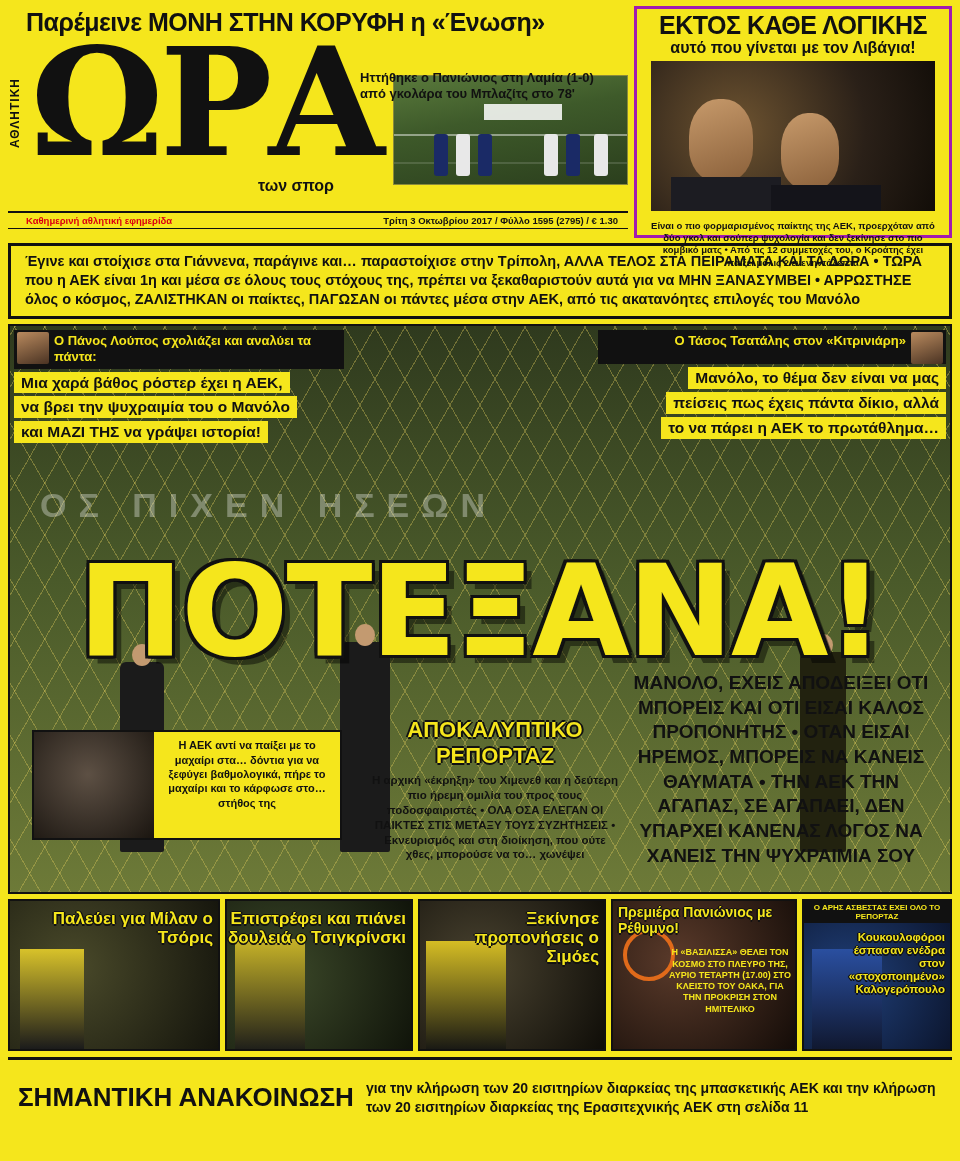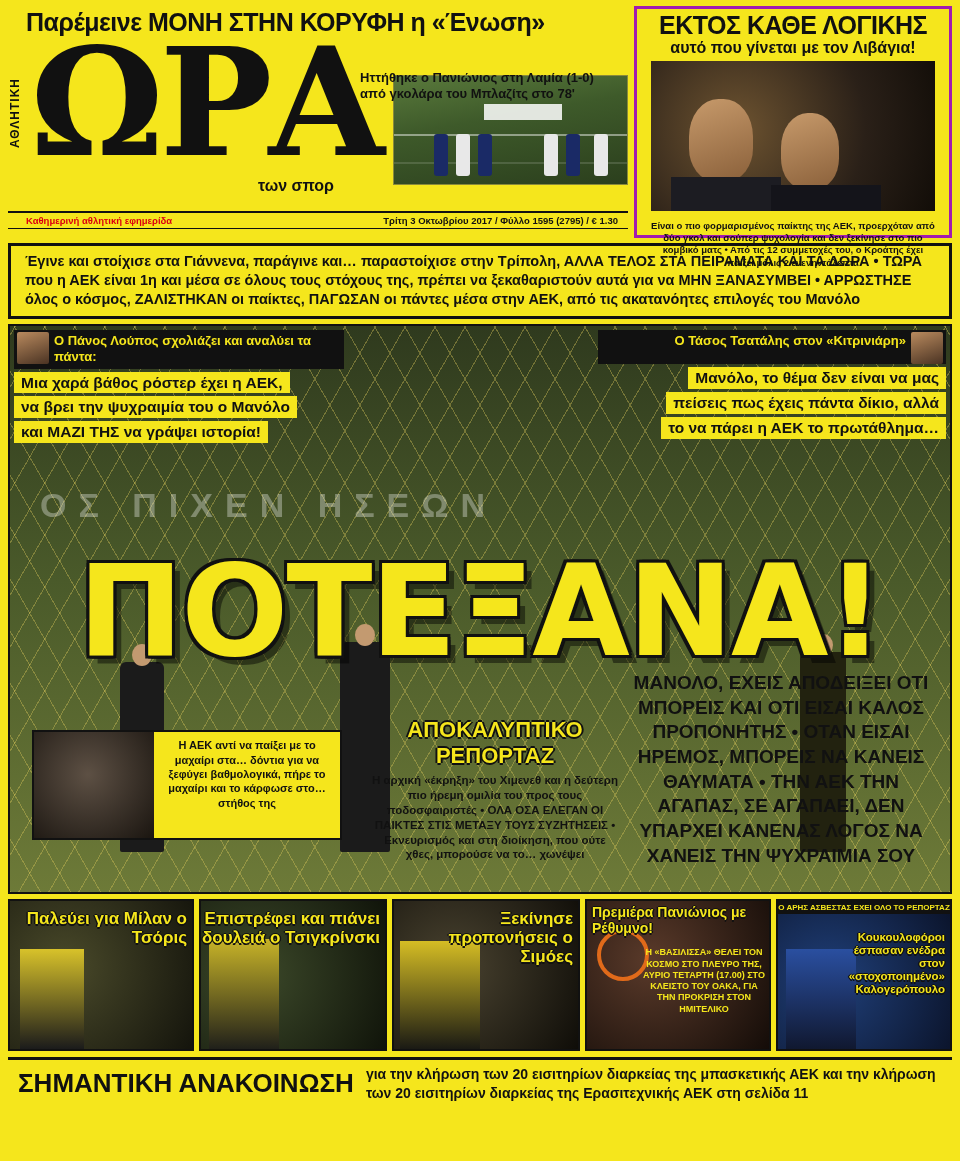--- a/index.html
+++ b/index.html
@@ -331,21 +331,21 @@
     gap: 5px;
     margin-top: 5px;
     height: 152px;
   }
   .strip .cell {
     border: 2px solid #111;
     position: relative;
     overflow: hidden;
     background: #111;
   }
-  .c1 { width: 186px; }
+  .c1 { width: 212px; }
   .c2 { width: 188px; }
   .c3 { width: 188px; }
   .c4 { width: 186px; }
   .c5 { flex: 1; }
   .cell .bgph { position: absolute; inset: 0; }
   .cell .txt {
     position: absolute;
     right: 5px; top: 8px;
     text-align: right;
     font-size: 17px;
@@ -368,21 +368,21 @@
     background:#111; color:#f5e61c; font-size:8px; font-weight:bold;
     text-align:center; padding:2px 0;
   }
 
   
   .footer {
     display: flex;
     align-items: center;
     margin-top: 6px;
     border-top: 3px solid #111;
-    padding-top: 5px;
+    padding-top: 19px;
     gap: 12px;
   }
   .footer .fl {
     font-size: 26px;
     font-weight: bold;
     color: #111;
     white-space: nowrap;
     padding-left: 10px;
   }
   .footer .fr {

